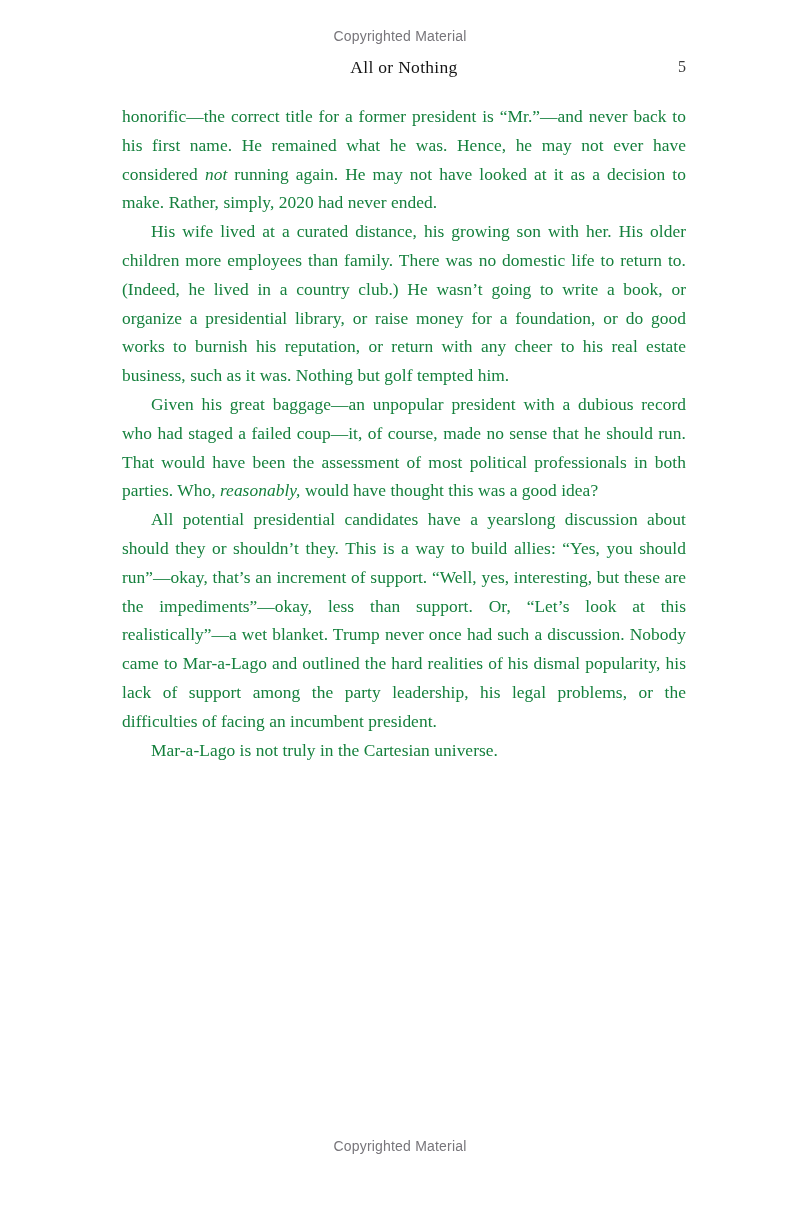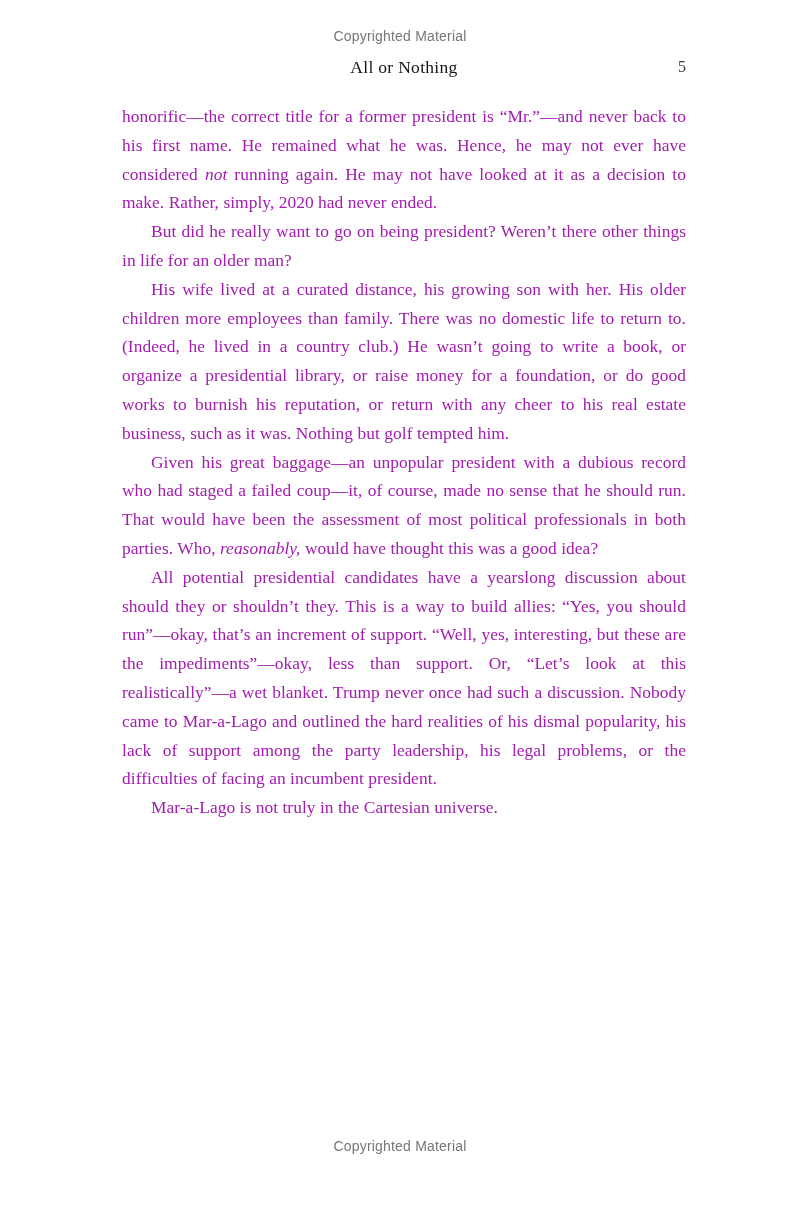--- a/index.html
+++ b/index.html
@@ -68,21 +68,21 @@
     left: 122px;
     width: 564px;
   }
   .para {
     margin: 0;
     font-size: 17.4px;
     line-height: 28.8px;
     text-align: justify;
     text-justify: inter-word;
     hyphens: none;
-    color: #a21caf;
+    color: #15803d;
     letter-spacing: 0.05px;
   }
   .para.indent {
     text-indent: 29px;
   }
   .para em {
     font-style: italic;
   }
 
   
@@ -95,21 +95,20 @@
 
   <div class="watermark watermark-top">Copyrighted Material</div>
 
   <div class="running-head">
     <div class="running-head-title">All or Nothing</div>
     <div class="running-head-folio">5</div>
   </div>
 
   <div class="text-column">
       <p class="para"><span class="bindline">honorific—the correct title for a former president is “Mr.”—and never back to his first name. He remained what he was. Hence, he may not ever have considered </span><em class="bindline">not</em><span class="bindline"> running again. He may not have looked at it as a decision to make. Rather, simply, 2020 had never ended.</span></p>
-      <p class="para indent"><span class="bindline">But did he really want to go on being president? Weren’t there other things in life for an older man?</span></p>
       <p class="para indent"><span class="bindline">His wife lived at a curated distance, his growing son with her. His older children more employees than family. There was no domestic life to return to. (Indeed, he lived in a country club.) He wasn’t going to write a book, or organize a presidential library, or raise money for a foundation, or do good works to burnish his reputation, or return with any cheer to his real estate business, such as it was. Nothing but golf tempted him.</span></p>
       <p class="para indent"><span class="bindline">Given his great baggage—an unpopular president with a dubious record who had staged a failed coup—it, of course, made no sense that he should run. That would have been the assessment of most political professionals in both parties. Who, </span><em class="bindline">reasonably,</em><span class="bindline"> would have thought this was a good idea?</span></p>
       <p class="para indent"><span class="bindline">All potential presidential candidates have a yearslong discussion about should they or shouldn’t they. This is a way to build allies: “Yes, you should run”—okay, that’s an increment of support. “Well, yes, interesting, but these are the impediments”—okay, less than support. Or, “Let’s look at this realistically”—a wet blanket. Trump never once had such a discussion. Nobody came to Mar-a-Lago and outlined the hard realities of his dismal popularity, his lack of support among the party leadership, his legal problems, or the difficulties of facing an incumbent president.</span></p>
       <p class="para indent"><span class="bindline">Mar-a-Lago is not truly in the Cartesian universe.</span></p>
     </div>
 
   <div class="watermark watermark-bottom">Copyrighted Material</div>
 
 </div>
 

